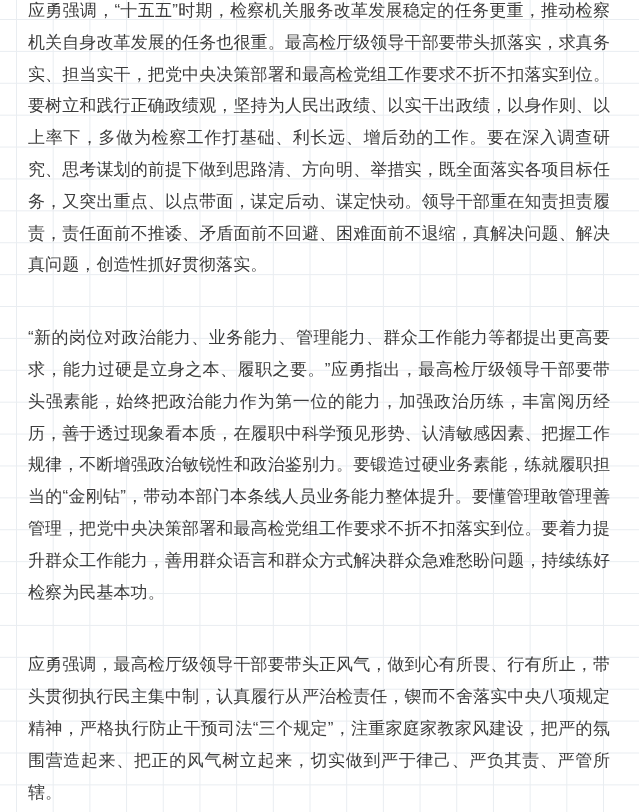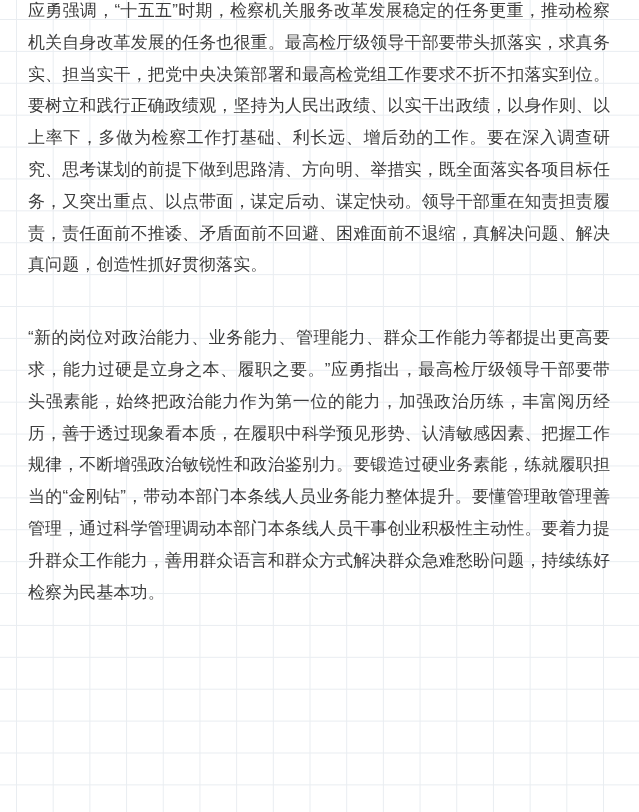--- a/index.html
+++ b/index.html
@@ -29,14 +29,15 @@
   }
   .article p.first {
     margin-top: -5px;
   }
 </style>
 </head>
 <body>
 
 <div class="article">
   <p class="first">应勇强调，“十五五”时期，检察机关服务改革发展稳定的任务更重，推动检察机关自身改革发展的任务也很重。最高检厅级领导干部要带头抓落实，求真务实、担当实干，把党中央决策部署和最高检党组工作要求不折不扣落实到位。要树立和践行正确政绩观，坚持为人民出政绩、以实干出政绩，以身作则、以上率下，多做为检察工作打基础、利长远、增后劲的工作。要在深入调查研究、思考谋划的前提下做到思路清、方向明、举措实，既全面落实各项目标任务，又突出重点、以点带面，谋定后动、谋定快动。领导干部重在知责担责履责，责任面前不推诿、矛盾面前不回避、困难面前不退缩，真解决问题、解决真问题，创造性抓好贯彻落实。</p>
-  <p>“新的岗位对政治能力、业务能力、管理能力、群众工作能力等都提出更高要求，能力过硬是立身之本、履职之要。”应勇指出，最高检厅级领导干部要带头强素能，始终把政治能力作为第一位的能力，加强政治历练，丰富阅历经历，善于透过现象看本质，在履职中科学预见形势、认清敏感因素、把握工作规律，不断增强政治敏锐性和政治鉴别力。要锻造过硬业务素能，练就履职担当的“金刚钻”，带动本部门本条线人员业务能力整体提升。要懂管理敢管理善管理，通过科学管理调动本部门本条线人员干事创业积极性主动性。要着力提升群众工作能力，善用群众语言和群众方式解决群众急难愁盼问题，持续练好检察为民基本功。</p>
+  <p>“新的岗位对政治能力、业务能力、管理能力、群众工作能力等都提出更高要求，能力过硬是立身之本、履职之要。”应勇指出，最高检厅级领导干部要带头强素能，始终把政治能力作为第一位的能力，加强政治历练，丰富阅历经历，善于透过现象看本质，在履职中科学预见形势、认清敏感因素、把握工作规律，不断增强政治敏锐性和政治鉴别力。要锻造过硬业务素能，练就履职担当的“金刚钻”，带动本部门本条线人员业务能力整体提升。要懂管理敢管理善管理，把党中央决策部署和最高检党组工作要求不折不扣落实到位。要着力提升群众工作能力，善用群众语言和群众方式解决群众急难愁盼问题，持续练好检察为民基本功。</p>
+  <p>应勇强调，最高检厅级领导干部要带头正风气，做到心有所畏、行有所止，带头贯彻执行民主集中制，认真履行从严治检责任，锲而不舍落实中央八项规定精神，严格执行防止干预司法“三个规定”，注重家庭家教家风建设，把严的氛围营造起来、把正的风气树立起来，切实做到严于律己、严负其责、严管所辖。</p>
 </div>
 
 </body></html>

